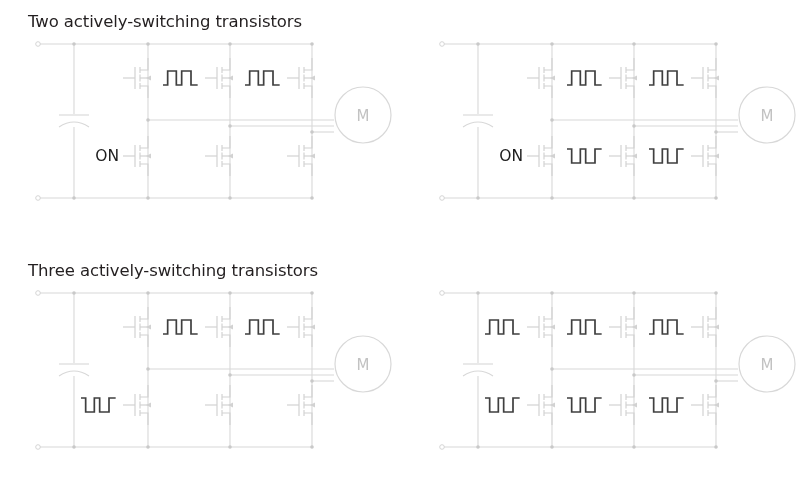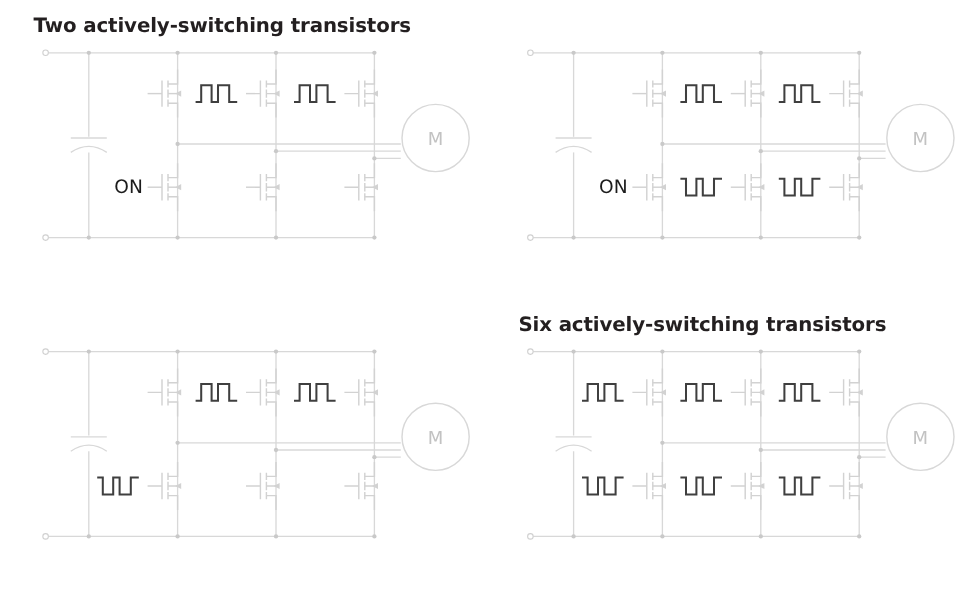--- a/index.html
+++ b/index.html
@@ -28,21 +28,21 @@
     position: relative;
     width: 404px;
     height: 249px;
     box-sizing: border-box;
   }
   .panel-title {
     position: absolute;
     left: 28px;
     top: 12px;
     font-size: 16.5px;
-    font-weight: 700;
+    font-weight: 400;
     color: #231f20;
     letter-spacing: -0.1px;
     white-space: nowrap;
     font-family: "DejaVu Sans", "Liberation Sans", sans-serif;
   }
   .panel-svg {
     position: absolute;
     left: 0;
     top: 0;
     width: 404px;
@@ -287,20 +287,21 @@
           <path d="M 245 85 L 249.66666666666666 85 L 249.66666666666666 71 L 258.3333333333333 71 L 258.3333333333333 85 L 263.6666666666667 85 L 263.6666666666667 71 L 273 71 L 273 85 L 279.6666666666667 85" class="pwm"></path>
           <path d="M 245 149 L 249.66666666666666 149 L 249.66666666666666 163 L 258.3333333333333 163 L 258.3333333333333 149 L 263.6666666666667 149 L 263.6666666666667 163 L 273 163 L 273 149 L 279.6666666666667 149" class="pwm"></path>
         </g>
         <g>
           <circle cx="363" cy="115" r="28" class="motor-circle"></circle>
           <text x="363" y="116" class="motor-label">M</text>
         </g>
       </svg>
     </div>
     <div class="panel">
+      <div class="panel-title">Three actively-switching transistors</div>
       <svg viewBox="0 0 404 249" width="404" height="249" class="panel-svg">
         <path d="M 38 44 L 312 44" class="wire"></path>
         <path d="M 38 198 L 312 198" class="wire"></path>
         <circle cx="38" cy="44" r="2.3" class="term-open"></circle>
         <circle cx="38" cy="198" r="2.3" class="term-open"></circle>
         <path d="M 74 44 L 74 114" class="wire"></path>
         <path d="M 74 127 L 74 198" class="wire"></path>
         <path d="M 59 115 L 89 115" class="wire"></path>
         <path d="M 59 127 Q 74 117 89 127" class="wire"></path>
         <circle cx="74" cy="44" r="1.8" class="node-dot"></circle>
@@ -395,21 +396,20 @@
           <circle cx="312" cy="132" r="1.8" class="node-dot"></circle>
           <path d="M 245 85 L 249.66666666666666 85 L 249.66666666666666 71 L 258.3333333333333 71 L 258.3333333333333 85 L 263.6666666666667 85 L 263.6666666666667 71 L 273 71 L 273 85 L 279.6666666666667 85" class="pwm"></path>
         </g>
         <g>
           <circle cx="363" cy="115" r="28" class="motor-circle"></circle>
           <text x="363" y="116" class="motor-label">M</text>
         </g>
       </svg>
     </div>
     <div class="panel">
-      <div class="panel-title">Six actively-switching transistors</div>
       <svg viewBox="0 0 404 249" width="404" height="249" class="panel-svg">
         <path d="M 38 44 L 312 44" class="wire"></path>
         <path d="M 38 198 L 312 198" class="wire"></path>
         <circle cx="38" cy="44" r="2.3" class="term-open"></circle>
         <circle cx="38" cy="198" r="2.3" class="term-open"></circle>
         <path d="M 74 44 L 74 114" class="wire"></path>
         <path d="M 74 127 L 74 198" class="wire"></path>
         <path d="M 59 115 L 89 115" class="wire"></path>
         <path d="M 59 127 Q 74 117 89 127" class="wire"></path>
         <circle cx="74" cy="44" r="1.8" class="node-dot"></circle>

